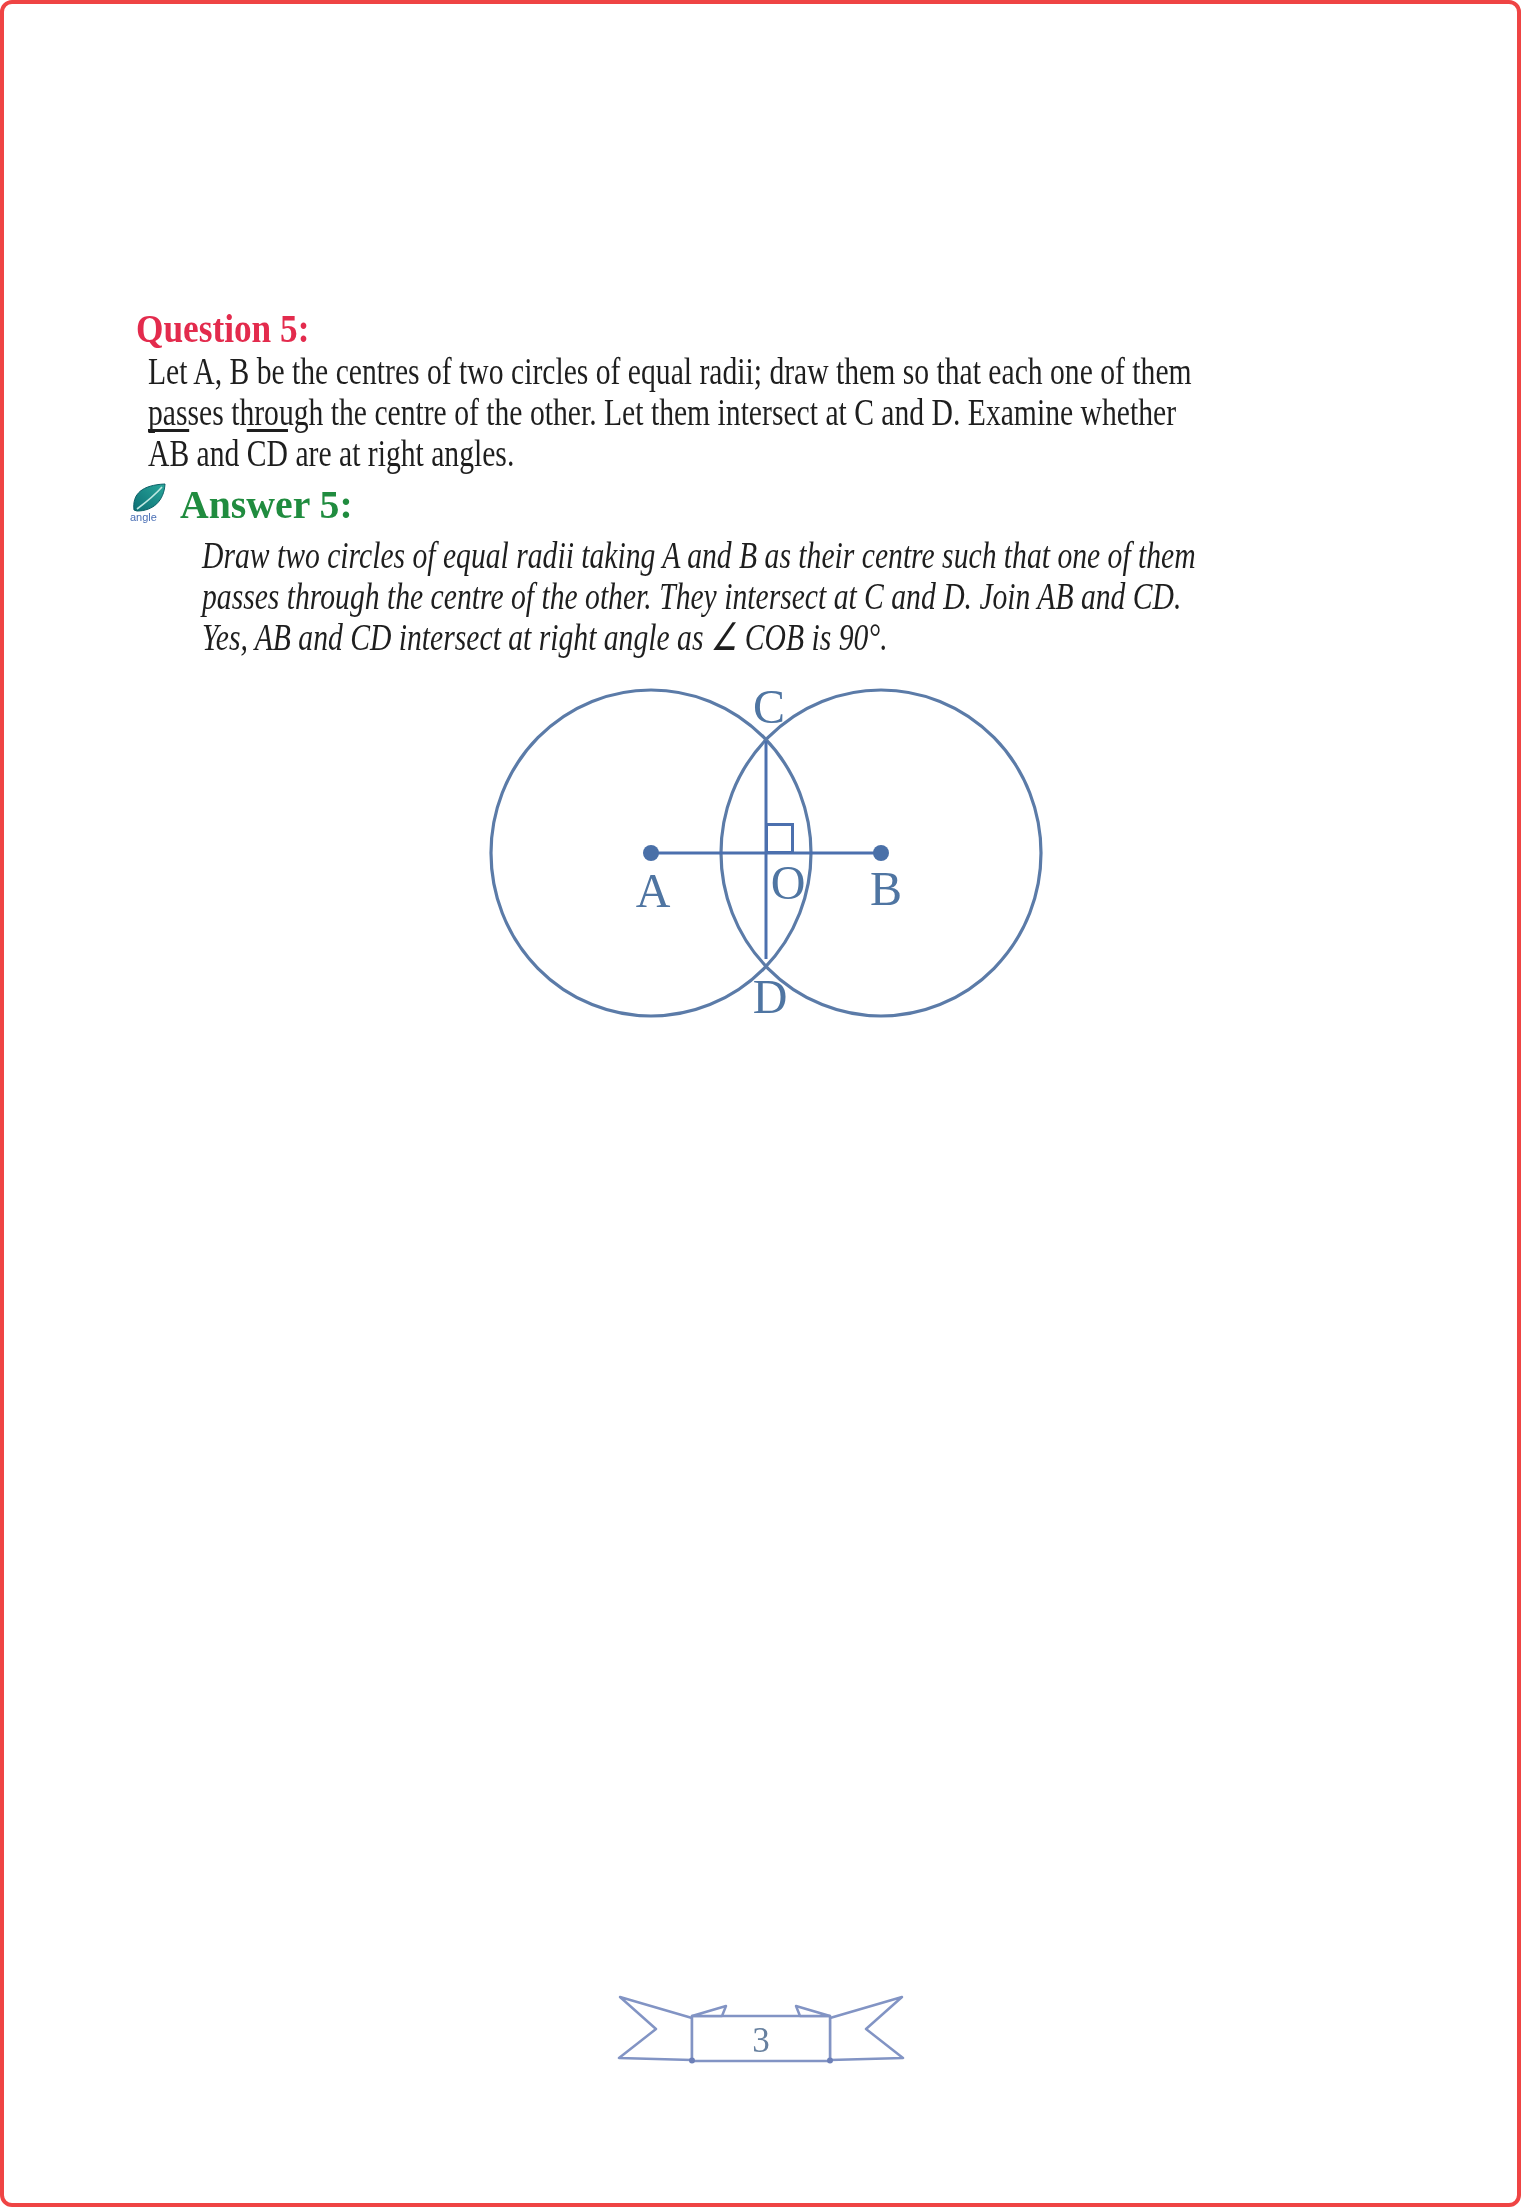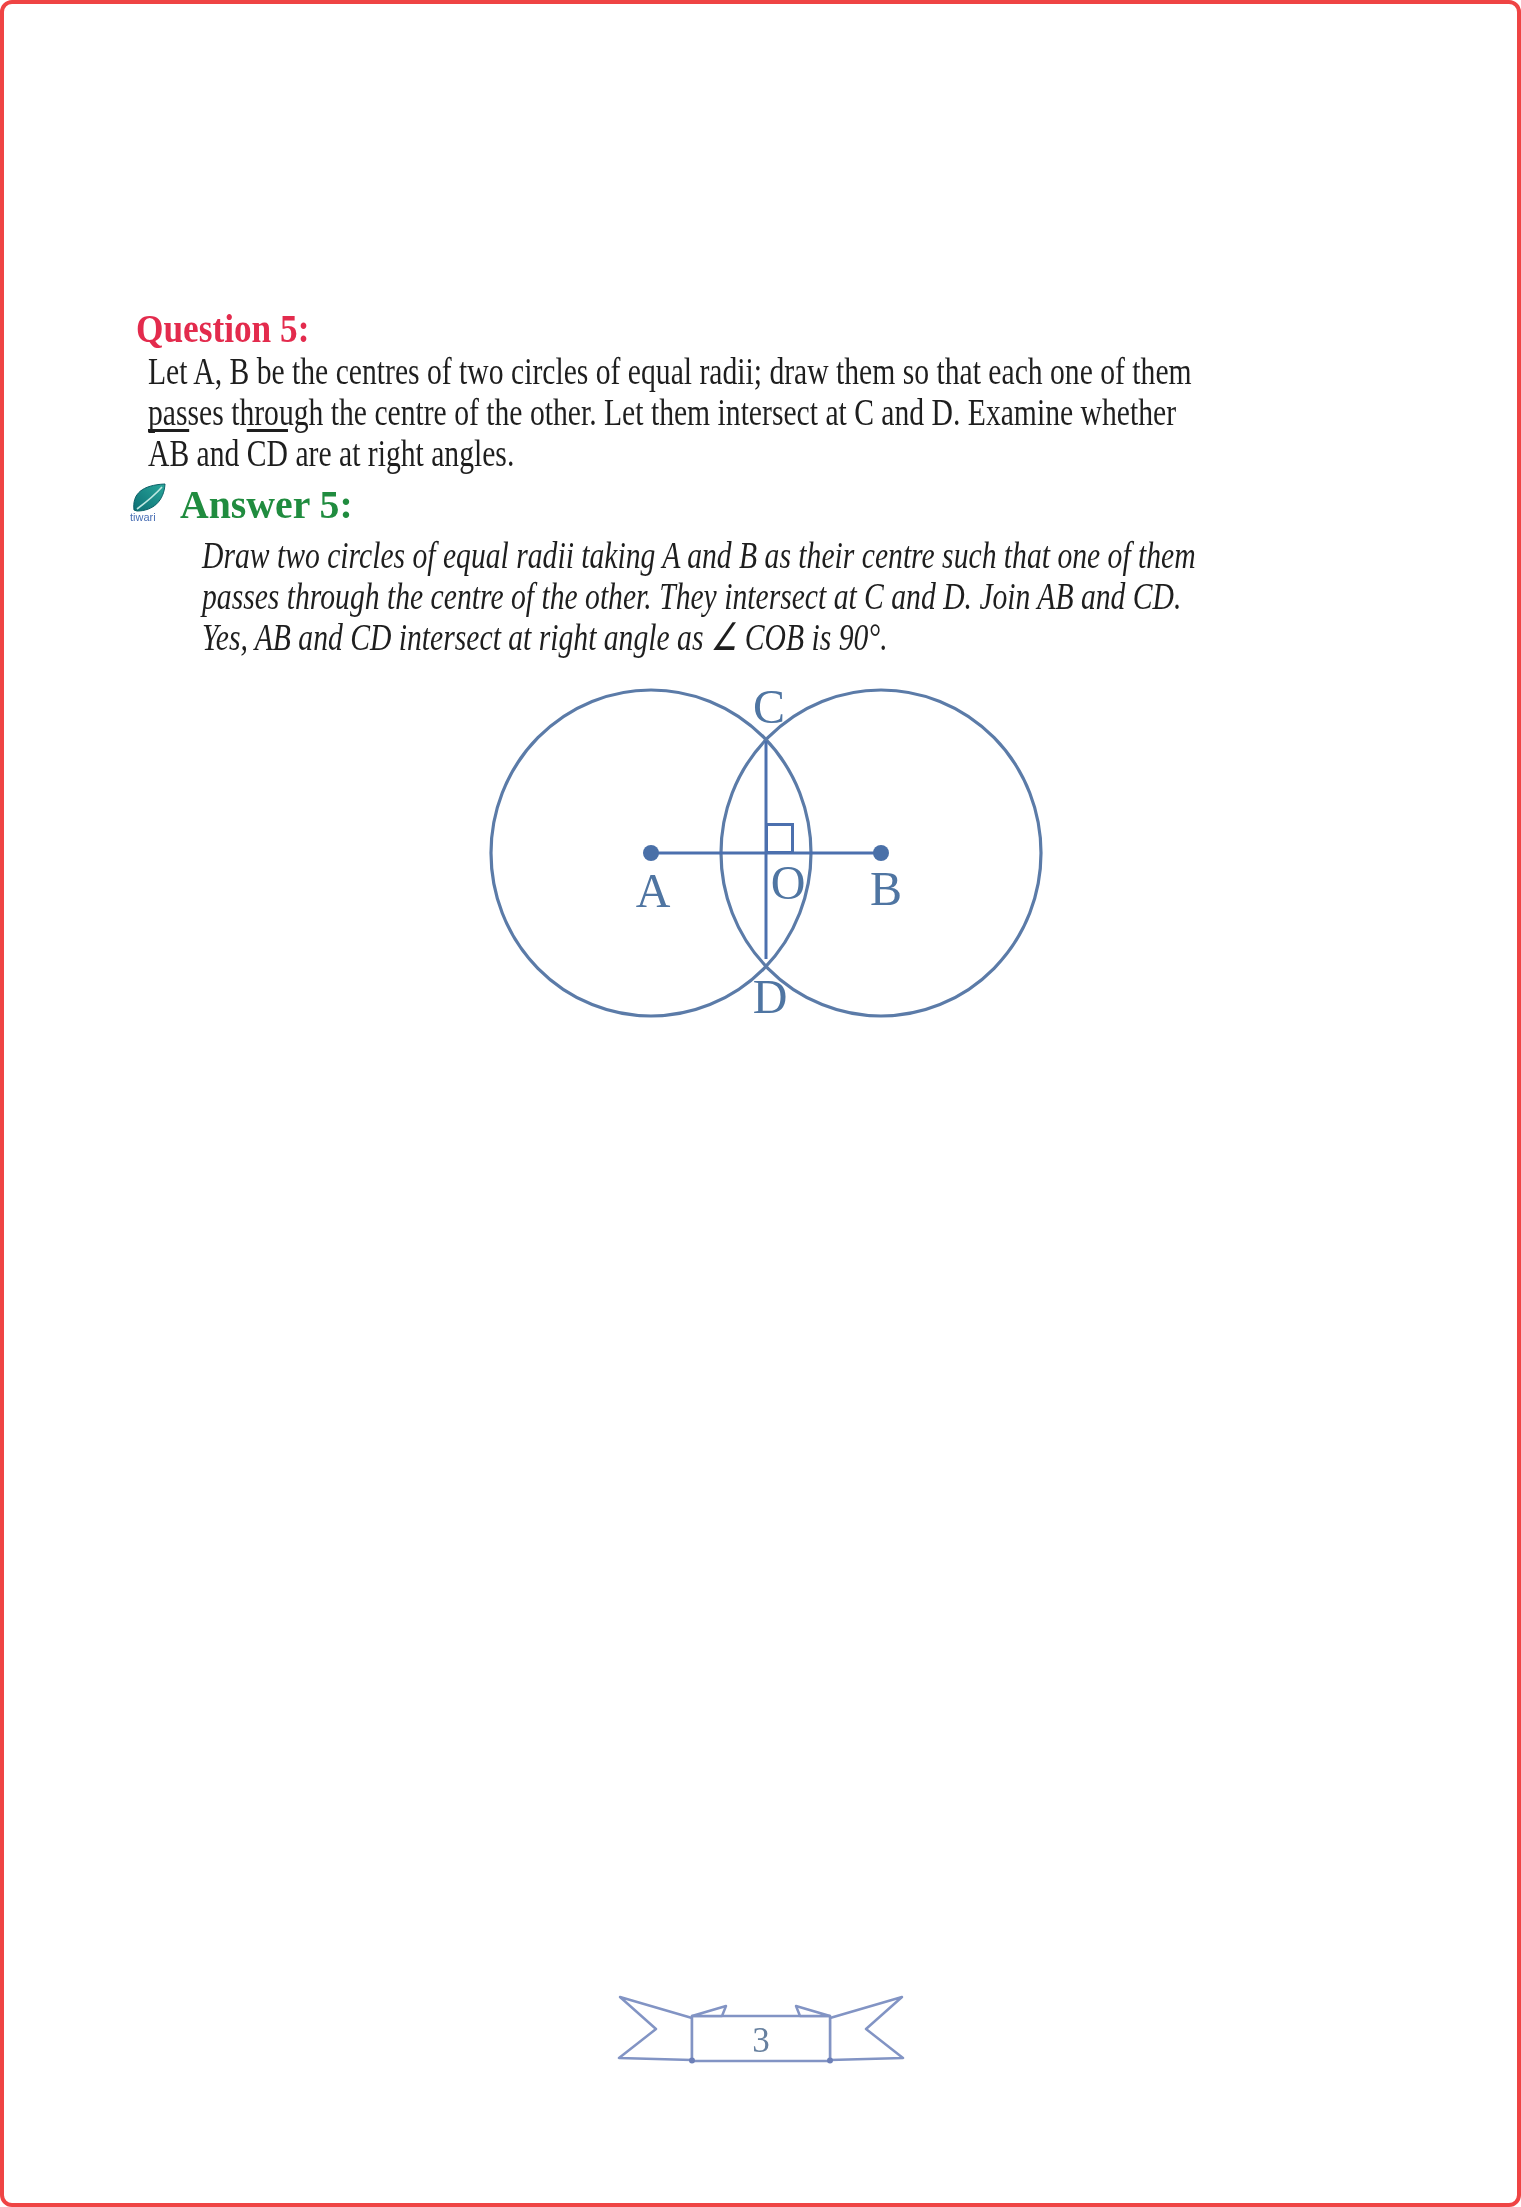--- a/index.html
+++ b/index.html
@@ -69,21 +69,21 @@
       <svg width="38" height="30" viewBox="0 0 38 30">
         <defs>
           <linearGradient id="leafg" x1="0" y1="1" x2="1" y2="0">
             <stop offset="0" stop-color="#0c6f74"></stop>
             <stop offset="1" stop-color="#2aa79b"></stop>
           </linearGradient>
         </defs>
         <path d="M 4,28 C 2,12 12,3 35,2 C 34,19 23,29 7,29 Z" fill="url(#leafg)" stroke="#0a5f66" stroke-width="1"></path>
         <path d="M 7,27 C 15,21 25,13 32,5" stroke="#bfe8e2" stroke-width="1.6" fill="none"></path>
       </svg>
-      <div class="logo-text">tiwari</div>
+      <div class="logo-text">angle</div>
     </div>
     <div class="a-heading">Answer 5:</div>
   </div>
 
   <div class="a-text">
     <div class="body-line">Draw two circles of equal radii taking A and B as their centre such that one of them</div>
     <div class="body-line">passes through the centre of the other. They intersect at C and D. Join AB and CD.</div>
     <div class="body-line">Yes, AB and CD intersect at right angle as ∠ COB is 90°.</div>
   </div>
 

